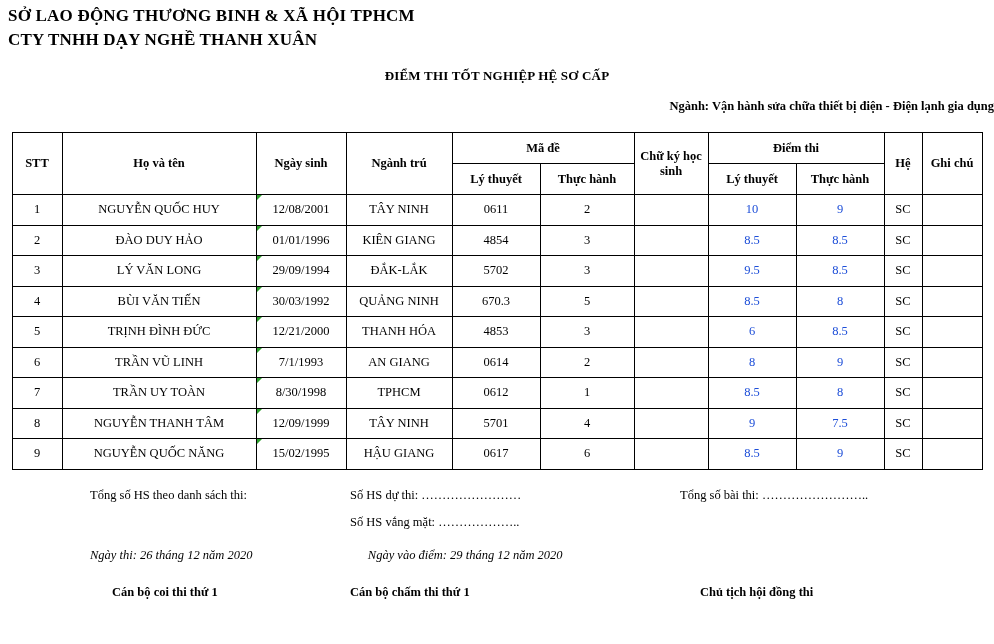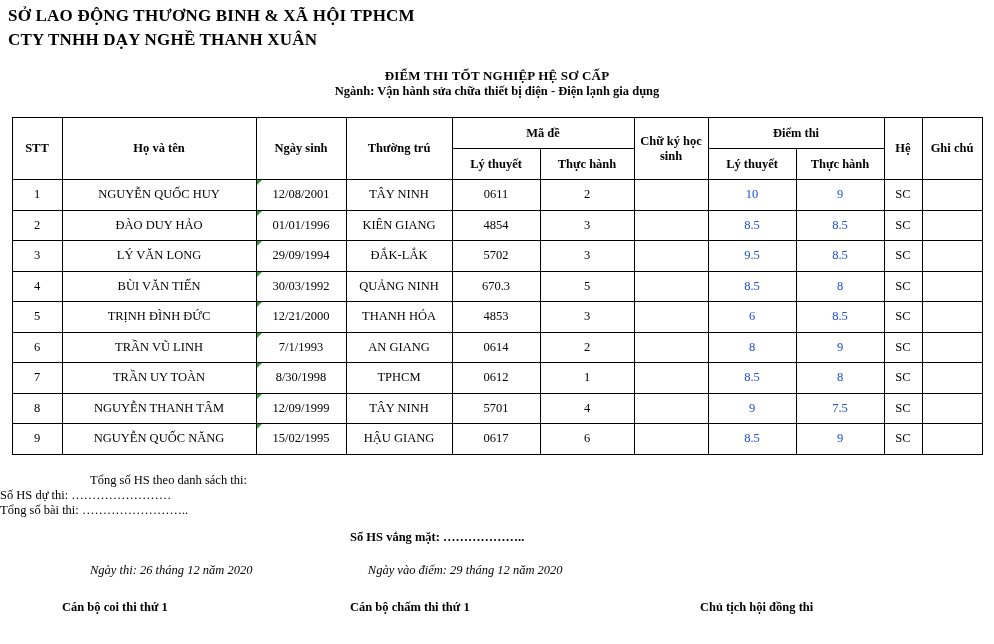--- a/index.html
+++ b/index.html
@@ -28,23 +28,24 @@
     margin-top: 4px;
   }
   .doc-title {
     text-align: center;
     font-weight: bold;
     font-size: 13px;
     margin-top: 18px;
     letter-spacing: 0.2px;
   }
   .doc-subtitle {
-    text-align: center;
-    font-weight: bold;
-    font-size: 12.5px;
+    text-align: right;
+    font-weight: bold;
+    font-size: 12.5px;
+    margin-top: 15px;
   }
   table.grades {
     border-collapse: collapse;
     margin: 18px auto 0 auto;
     width: 960px;
     table-layout: fixed;
   }
   table.grades th, table.grades td {
     border: 1px solid #000000;
     font-size: 12.5px;
@@ -89,25 +90,25 @@
     width: 994px;
     height: 200px;
   }
   .f-row {
     display: flex;
     font-size: 12.5px;
   }
   .col-a { width: 350px; padding-left: 90px; box-sizing: border-box; }
   .col-b { width: 330px; box-sizing: border-box; }
   .col-c { width: 314px; box-sizing: border-box; }
-  .f-row.r1 { margin-top: 0; flex-direction: column; }
-  .f-row.r2 { margin-top: 12px; font-weight: bold; }
+  .f-row.r1 { margin-top: 0; }
+  .f-row.r2 { margin-top: 12px; }
   .f-row.r3 { margin-top: 18px; font-style: italic; gap: 42px; }
   .f-row.r4 { margin-top: 22px; font-weight: bold; }
-  .sign-a { width: 350px; padding-left: 62px; box-sizing: border-box; }
+  .sign-a { width: 350px; padding-left: 112px; box-sizing: border-box; }
   .sign-b { width: 350px; box-sizing: border-box; }
   .sign-c { width: 294px; box-sizing: border-box; font-family: Liberation Serif, serif; }
 </style>
 </head>
 <body>
 
 <div class="org-block">
   <div class="org-line">SỞ LAO ĐỘNG THƯƠNG BINH &amp; XÃ HỘI TPHCM</div>
   <div class="org-line second">CTY TNHH DẠY NGHỀ THANH XUÂN</div>
 </div>
@@ -127,21 +128,21 @@
     <col style="width:88px">
     <col style="width:88px">
     <col style="width:38px">
     <col style="width:60px">
   </colgroup>
   <thead>
     <tr>
       <th rowspan="2">STT</th>
       <th rowspan="2">Họ và tên</th>
       <th rowspan="2">Ngày sinh</th>
-      <th rowspan="2">Thường trú</th>
+      <th rowspan="2">Ngành trú</th>
       <th colspan="2">Mã đề</th>
       <th rowspan="2">Chữ ký học sinh</th>
       <th colspan="2">Điểm thi</th>
       <th rowspan="2">Hệ</th>
       <th rowspan="2">Ghi chú</th>
     </tr>
     <tr>
       <th class="left-pad hdr-lythuyet">Lý thuyết</th>
       <th class="left-pad hdr-thuchanh">Thực hành</th>
       <th class="left-pad hdr-lythuyet">Lý thuyết</th>

